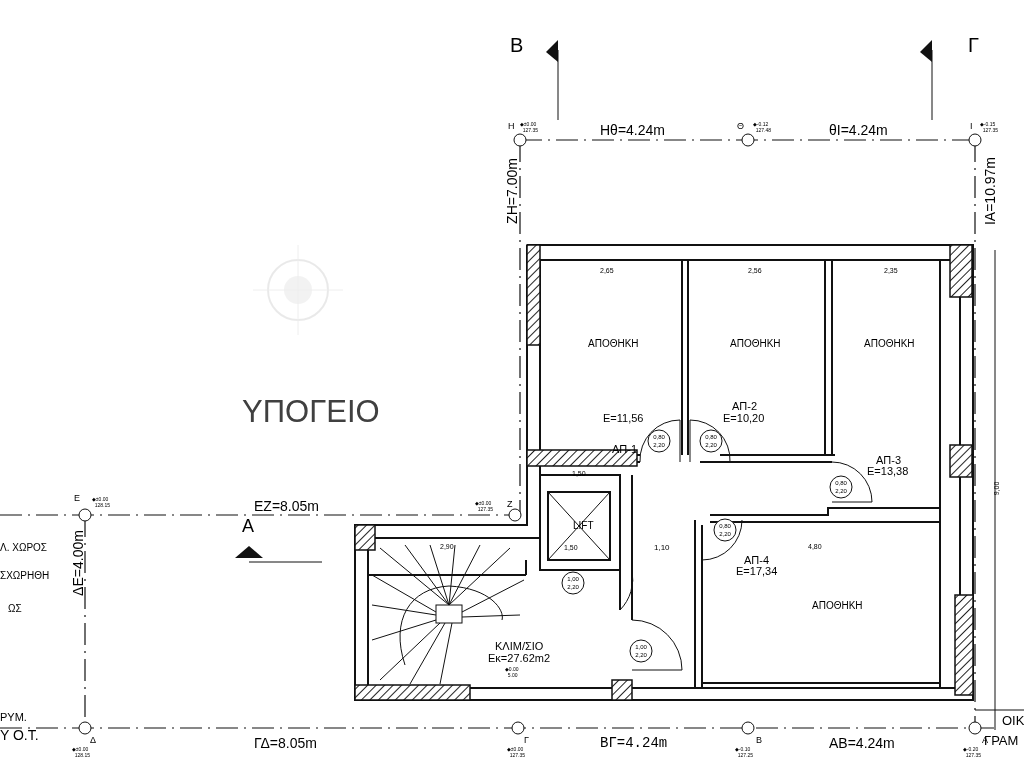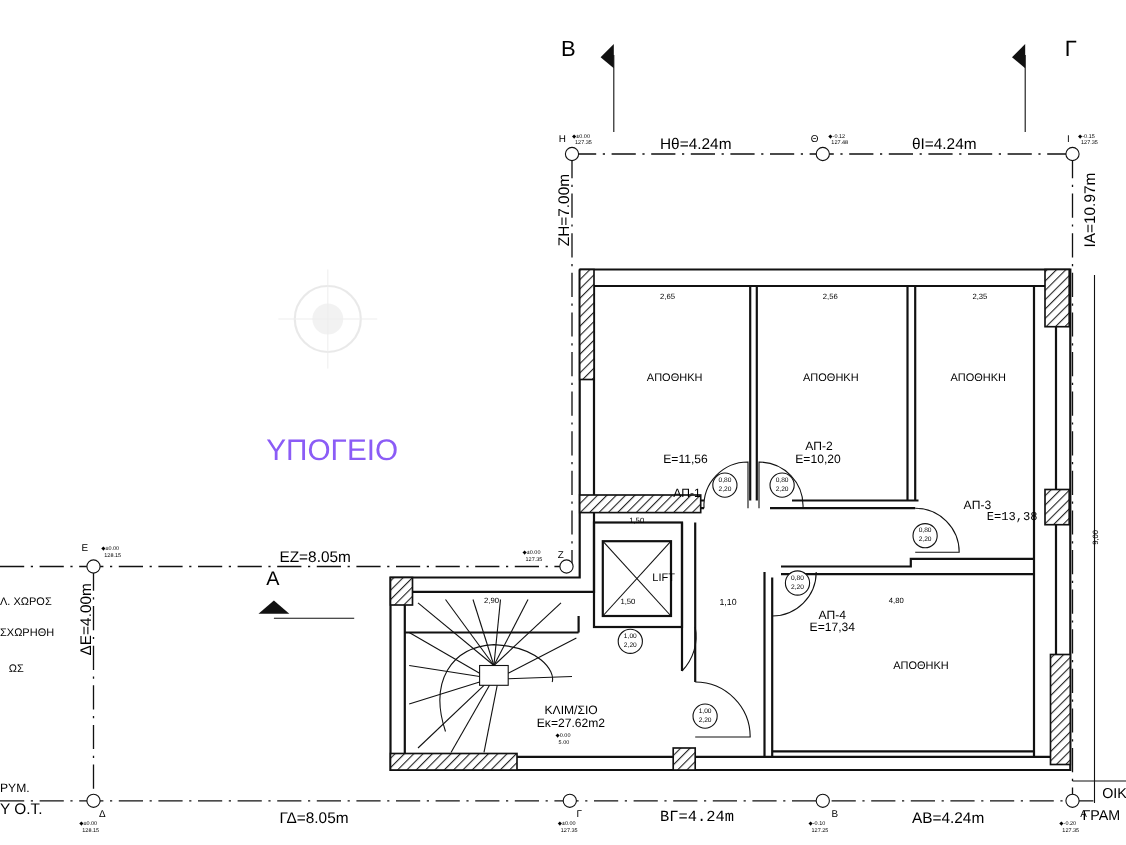--- a/index.html
+++ b/index.html
@@ -139,21 +139,21 @@
     <circle cx="711" cy="441" r="11" fill="#fff" stroke="#111"></circle>
     <circle cx="841" cy="487" r="11" fill="#fff" stroke="#111"></circle>
     <circle cx="725" cy="530" r="11" fill="#fff" stroke="#111"></circle>
     <circle cx="573" cy="583" r="11" fill="#fff" stroke="#111"></circle>
     <circle cx="641" cy="651" r="11" fill="#fff" stroke="#111"></circle>
   </g>
 </svg>
 
 <div style="position:absolute;left:0;top:0;width:1024px;height:768px;">
 
-  <div style="position:absolute;left:242px;top:394px;font-size:27px;color:#8b5cf6;">ΥΠΟΓΕΙΟ</div>
+  <div style="position:absolute;left:242px;top:394px;font-size:31px;color:#404040;">ΥΠΟΓΕΙΟ</div>
 
   <div style="position:absolute;left:510px;top:34px;font-size:20px;">B</div>
   <div style="position:absolute;left:968px;top:34px;font-size:20px;">Γ</div>
   <div style="position:absolute;left:242px;top:516px;font-size:18px;">A</div>
 
   <div style="position:absolute;left:508px;top:121px;font-size:9px;">H</div>
   <div style="position:absolute;left:737px;top:121px;font-size:9px;">Θ</div>
   <div style="position:absolute;left:970px;top:121px;font-size:9px;">I</div>
   <div style="position:absolute;left:74px;top:493px;font-size:9px;">E</div>
   <div style="position:absolute;left:507px;top:499px;font-size:9px;">Z</div>
@@ -177,32 +177,32 @@
   <div style="position:absolute;left:603px;top:412px;font-size:11px;">E=11,56</div>
   <div style="position:absolute;left:600px;top:267px;font-size:7px;">2,65</div>
 
   <div style="position:absolute;left:730px;top:338px;font-size:10px;">ΑΠΟΘΗΚΗ</div>
   <div style="position:absolute;left:732px;top:400px;font-size:11px;">ΑΠ-2</div>
   <div style="position:absolute;left:723px;top:412px;font-size:11px;">E=10,20</div>
   <div style="position:absolute;left:748px;top:267px;font-size:7px;">2,56</div>
 
   <div style="position:absolute;left:864px;top:338px;font-size:10px;">ΑΠΟΘΗΚΗ</div>
   <div style="position:absolute;left:876px;top:454px;font-size:11px;">ΑΠ-3</div>
-  <div style="position:absolute;left:897px;top:465px;font-size:11px;font-family:Liberation Mono, monospace;">E=13,38</div>
+  <div style="position:absolute;left:867px;top:465px;font-size:11px;">E=13,38</div>
   <div style="position:absolute;left:884px;top:267px;font-size:7px;">2,35</div>
 
   <div style="position:absolute;left:812px;top:600px;font-size:10px;">ΑΠΟΘΗΚΗ</div>
   <div style="position:absolute;left:744px;top:554px;font-size:11px;">ΑΠ-4</div>
   <div style="position:absolute;left:736px;top:565px;font-size:11px;">E=17,34</div>
   <div style="position:absolute;left:808px;top:543px;font-size:7px;">4,80</div>
 
   <div style="position:absolute;left:495px;top:640px;font-size:11px;">ΚΛΙΜ/ΣΙΟ</div>
   <div style="position:absolute;left:488px;top:652px;font-size:11px;text-align:right;">Εκ=27.62m2</div>
   <div style="position:absolute;left:440px;top:543px;font-size:7px;">2,90</div>
-  <div style="position:absolute;left:593px;top:520px;font-size:10px;">LIFT</div>
+  <div style="position:absolute;left:573px;top:520px;font-size:10px;">LIFT</div>
   <div style="position:absolute;left:572px;top:470px;font-size:7px;">1,50</div>
   <div style="position:absolute;left:564px;top:544px;font-size:7px;">1,50</div>
   <div style="position:absolute;left:654px;top:543px;font-size:8px;">1,10</div>
   <div style="position:absolute;left:990px;top:485px;font-size:7px;transform:rotate(-90deg);">9,00</div>
 
   <div style="position:absolute;left:0;top:542px;font-size:10px;text-align:center;">Λ. ΧΩΡΟΣ</div>
   <div style="position:absolute;left:8px;top:556px;font-size:10px;margin-top:47px;">ΩΣ</div>
   <div style="position:absolute;left:0;top:570px;font-size:10px;">ΣΧΩΡΗΘΗ</div>
   <div style="position:absolute;left:0;top:711px;font-size:11px;">ΡΥΜ.</div>
   <div style="position:absolute;left:0;top:727px;font-size:14px;">Υ Ο.Τ.</div>

